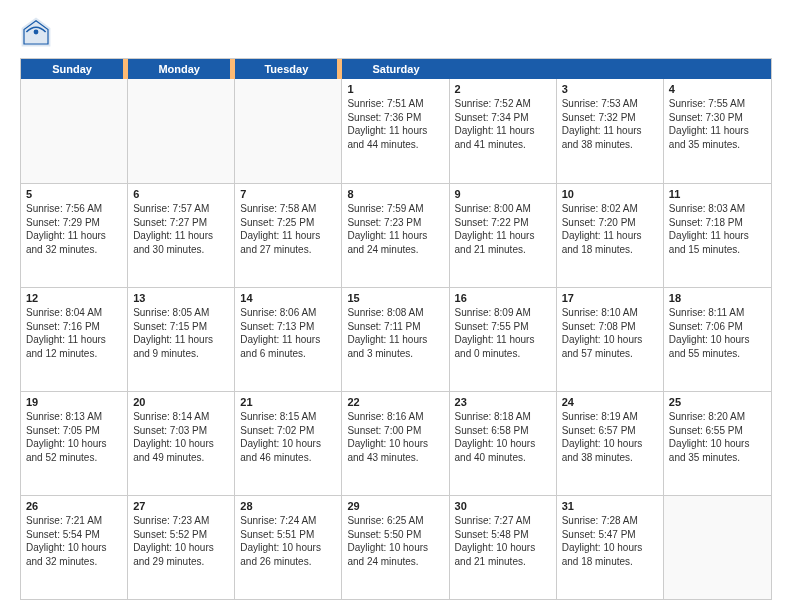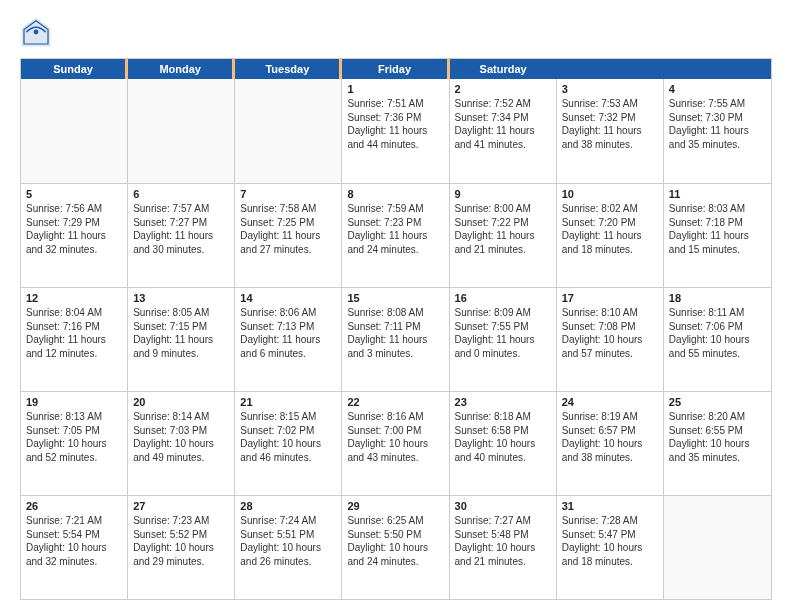--- a/index.html
+++ b/index.html
@@ -70,21 +70,21 @@
       display: grid;
       grid-template-columns: repeat(7, 1fr);
       background: #1a5caa;
     }
     .cal-header-cell {
       color: #fff;
       font-size: 11px;
       font-weight: bold;
       padding: 4px 6px;
       text-align: center;
-      border-right: 3px solid #fdba74;
+      border-right: 5px solid #fdba74;
     }
     .cal-header-cell:last-child { border-right: none; }
     .cal-body {
       flex: 1;
       display: grid;
       grid-template-rows: repeat(5, 1fr);
     }
     .cal-row {
       display: grid;
       grid-template-columns: repeat(7, 1fr);
@@ -135,21 +135,20 @@
       <div class="month-title"></div>
       <div class="subtitle"></div>
     </div>
   </div>
 
   <div class="calendar">
     <div class="cal-header">
     <div class="cal-header-cell">Sunday</div>
         <div class="cal-header-cell">Monday</div>
         <div class="cal-header-cell">Tuesday</div>
-        <div class="cal-header-cell">Friday</div>
         <div class="cal-header-cell">Saturday</div>
       </div>
     <div class="cal-body">
     <div class="cal-row">
           <div class="cal-cell empty"></div>
           <div class="cal-cell empty"></div>
           <div class="cal-cell empty"></div>
           <div class="cal-cell">
             <div class="day-num">1</div>
             <div class="day-info" style="white-space: pre-line;">Sunrise: 7:51 AM

